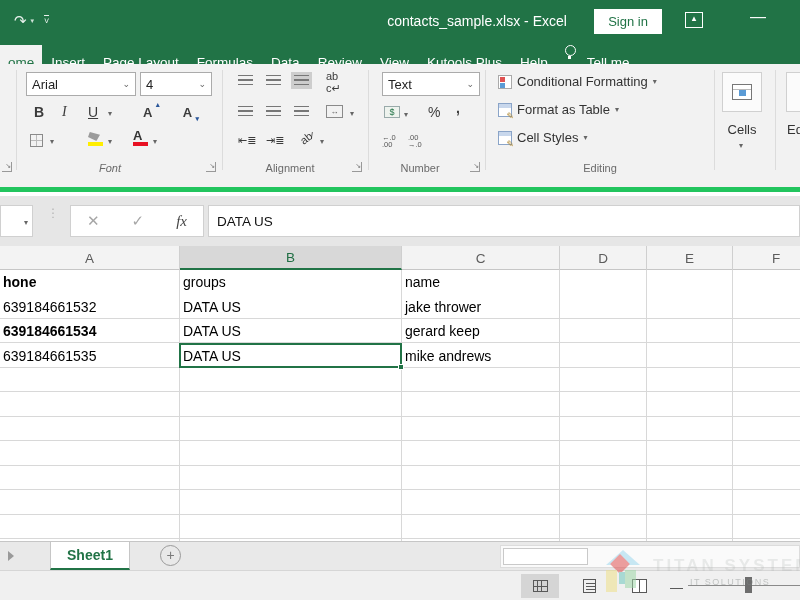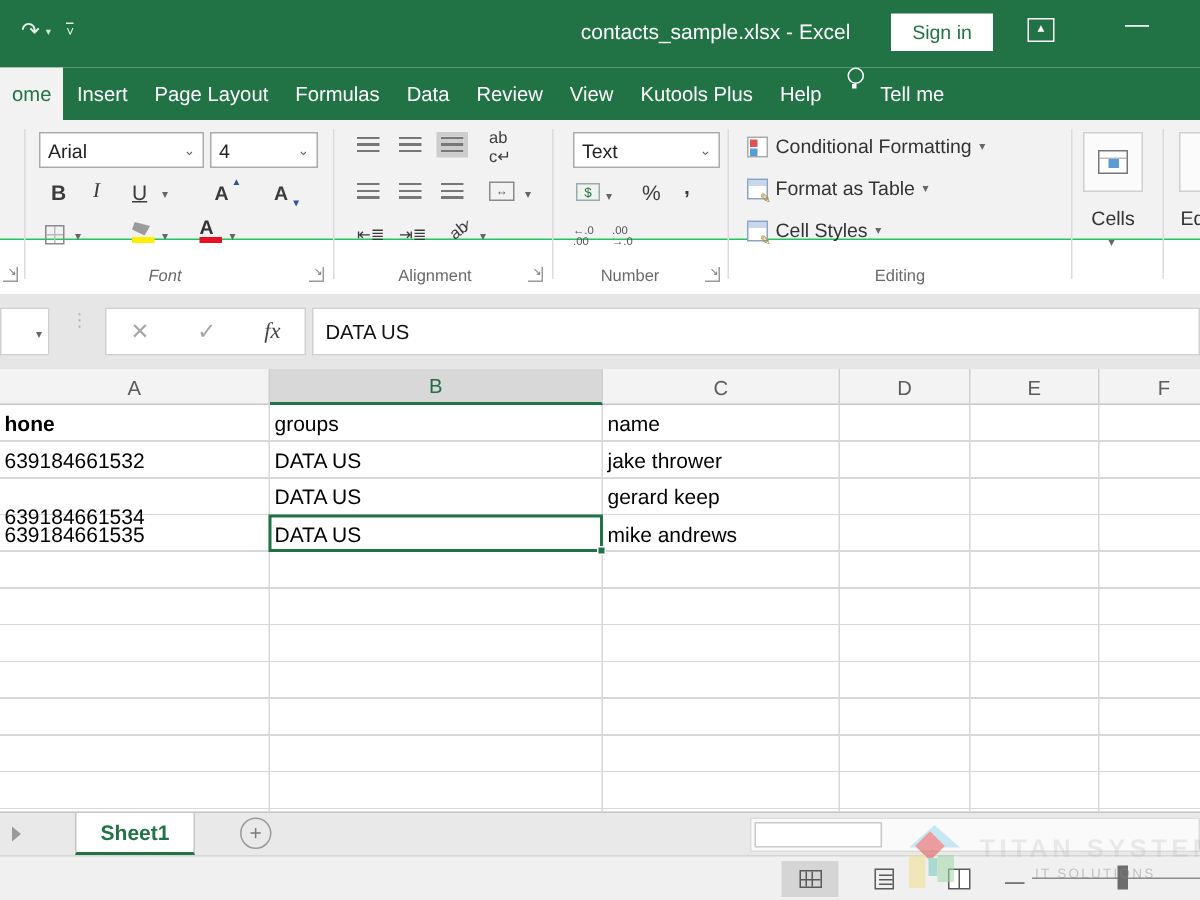--- a/index.html
+++ b/index.html
@@ -19,21 +19,21 @@
   .min-btn { position:absolute; left:750px; top:8px; font-size:16px; color:#fff; }
 
   
   .tabrow { position:absolute; left:0; top:45px; width:800px; height:35px; background:#217346; display:flex; align-items:stretch; }
   .rtab { color:#fff; font-size:13.5px; padding:0 9px; display:flex; align-items:center; white-space:nowrap; cursor:pointer; }
   .rtab.active { background:#f2f2f2; color:#217346; padding:0 8px; }
   .bulb { width:11px; height:11px; border:1.5px solid #fff; border-radius:50%; position:relative; margin:0 2px 0 8px; }
   .bulb:after { content:""; position:absolute; left:2.5px; top:10px; width:3px; height:3px; background:#fff; }
 
   
-  .ribbon { position:absolute; left:0; top:80px; width:800px; height:80px; background:#f2f2f2; border-bottom:1px solid #22c55e; font-size:12px; color:#444; }
+  .ribbon { position:absolute; left:0; top:64px; width:800px; height:128px; background:#f2f2f2; border-bottom:5px solid #22c55e; font-size:12px; color:#444; }
   .vsep { position:absolute; top:6px; height:100px; width:1px; background:#dcdcdc; }
   .grp-label { position:absolute; top:98px; font-size:11px; color:#6a6a6a; transform:translateX(-50%); white-space:nowrap; }
   .launcher { position:absolute; width:10px; height:10px; border-right:1px solid #999; border-bottom:1px solid #999; font-size:7px; color:#777; text-align:right; line-height:8px; }
   .combo { position:absolute; background:#fff; border:1px solid #ababab; display:flex; align-items:center; justify-content:space-between; padding:0 5px; font-size:13px; color:#222; }
   .combo .car { font-size:9px; color:#666; }
   .btn-glyph { position:absolute; color:#3b3b3b; cursor:pointer; }
   .b { font-weight:bold; font-size:14px; }
   .i { font-style:italic; font-family:"Liberation Serif", serif; font-size:14px; }
   .u { text-decoration:underline; font-size:14px; }
   .car8 { font-size:8px; color:#666; }
@@ -276,21 +276,21 @@
         <div class="vline" style="left: 401px;"></div>
         <div class="vline" style="left: 559px;"></div>
         <div class="vline" style="left: 646px;"></div>
         <div class="vline" style="left: 732px;"></div>
         <div class="cell" style="left: 0px; width: 180px; top: 0px; font-weight: bold;">hone</div>
         <div class="cell" style="left: 180px; width: 222px; top: 0px;">groups</div>
         <div class="cell" style="left: 402px; width: 158px; top: 0px;">name</div>
         <div class="cell" style="left: 0px; width: 180px; top: 24.5px;">639184661532</div>
         <div class="cell" style="left: 180px; width: 222px; top: 24.5px;">DATA US</div>
         <div class="cell" style="left: 402px; width: 158px; top: 24.5px;">jake thrower</div>
-        <div class="cell" style="left: 0px; width: 188px; top: 62px;">639184661534</div>
+        <div class="cell" style="left: 0px; width: 188px; top: 49px; font-weight: bold;">639184661534</div>
         <div class="cell" style="left: 180px; width: 222px; top: 49px;">DATA US</div>
         <div class="cell" style="left: 402px; width: 158px; top: 49px;">gerard keep</div>
         <div class="cell" style="left: 0px; width: 180px; top: 73.5px;">639184661535</div>
         <div class="cell" style="left: 180px; width: 222px; top: 73.5px;">DATA US</div>
         <div class="cell" style="left: 402px; width: 158px; top: 73.5px;">mike andrews</div>
         <div class="sel-box" style="left: 179px; top: 72.5px; width: 223px; height: 25.5px;"></div>
         <div class="sel-handle" style="left: 398px; top: 94px;"></div>
       </div>
   </div>
 

